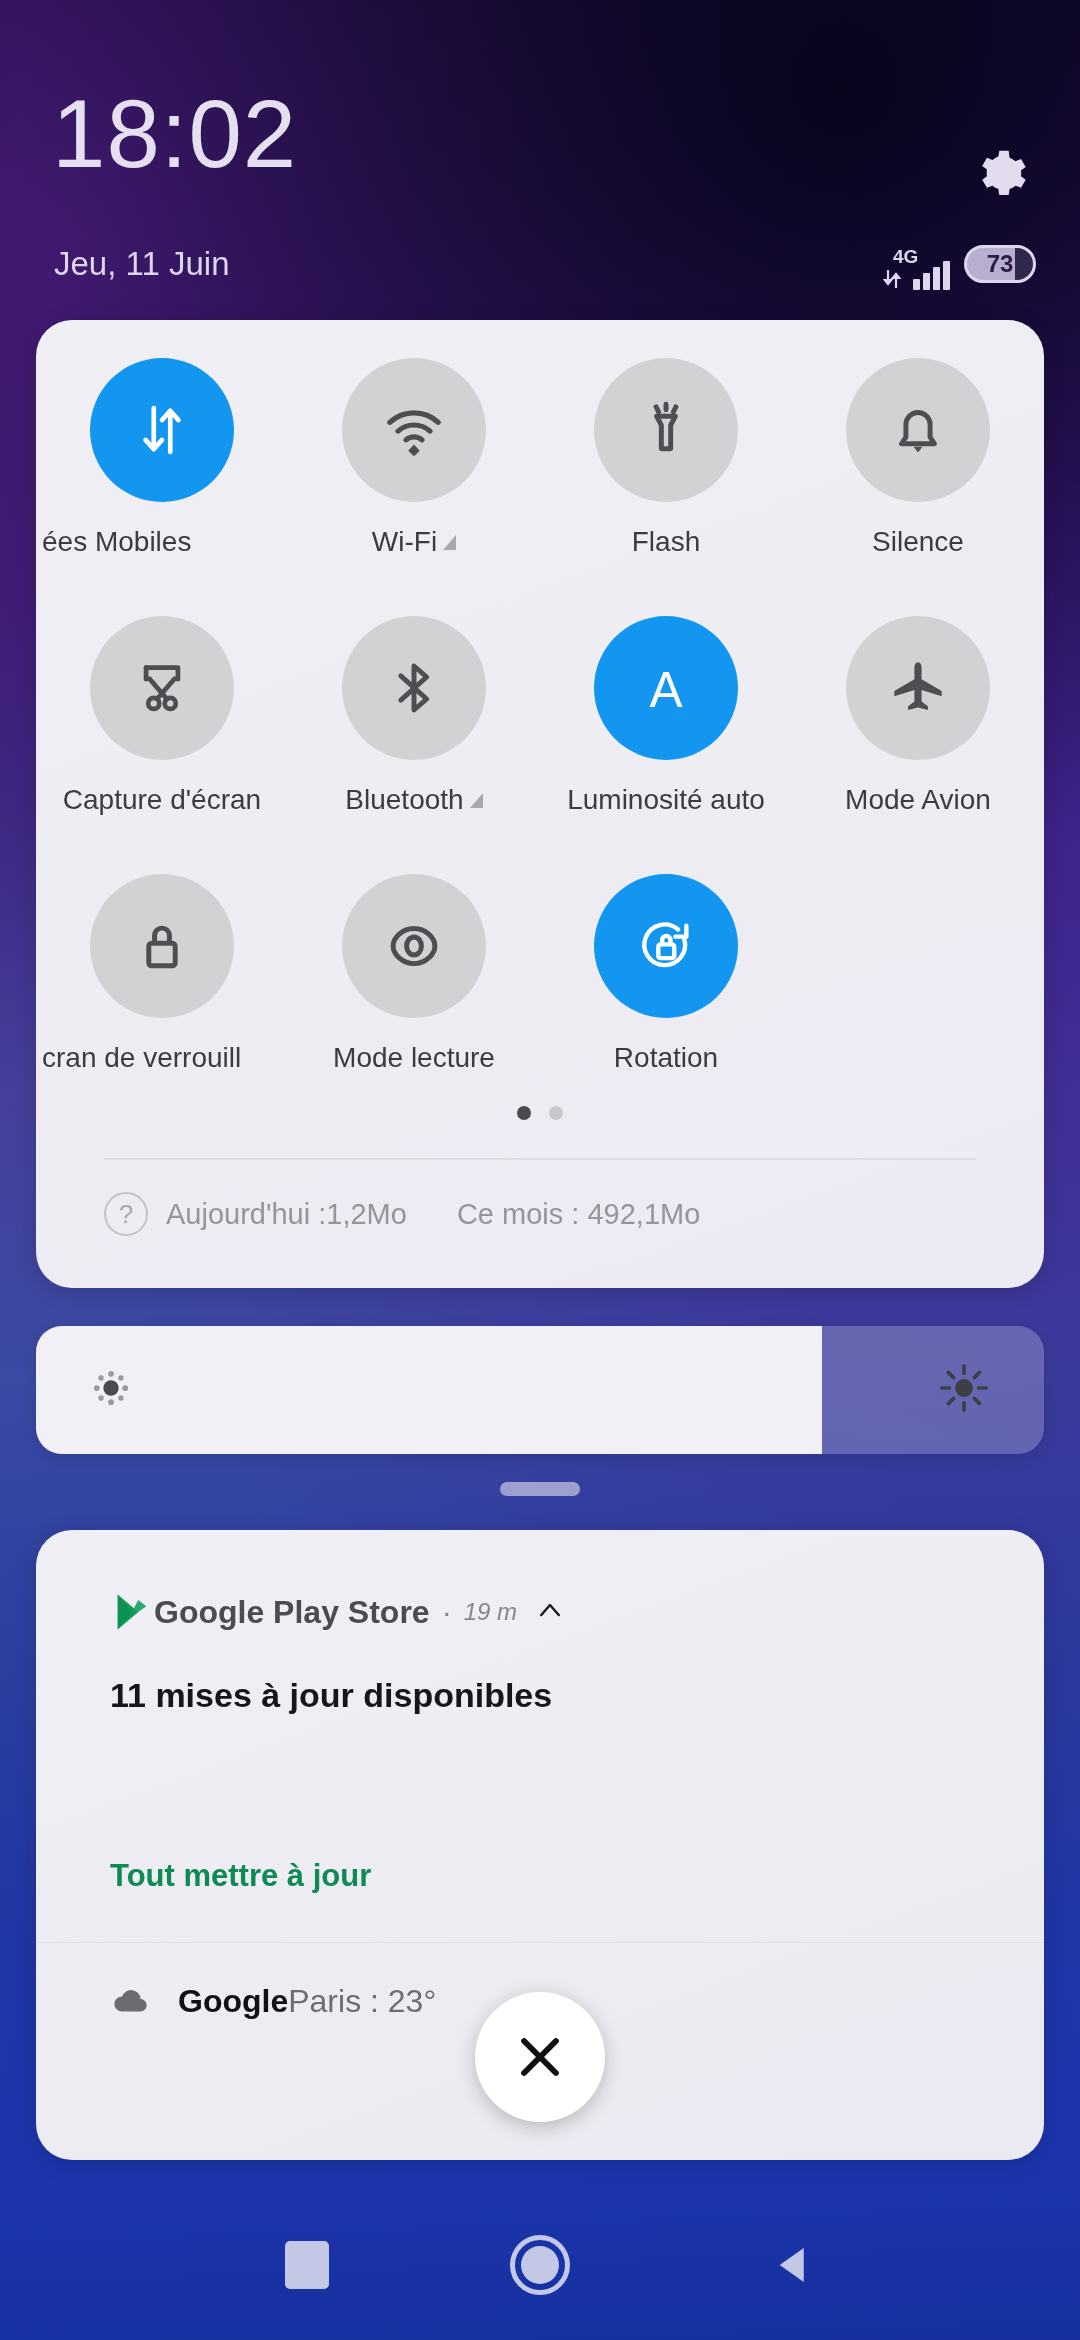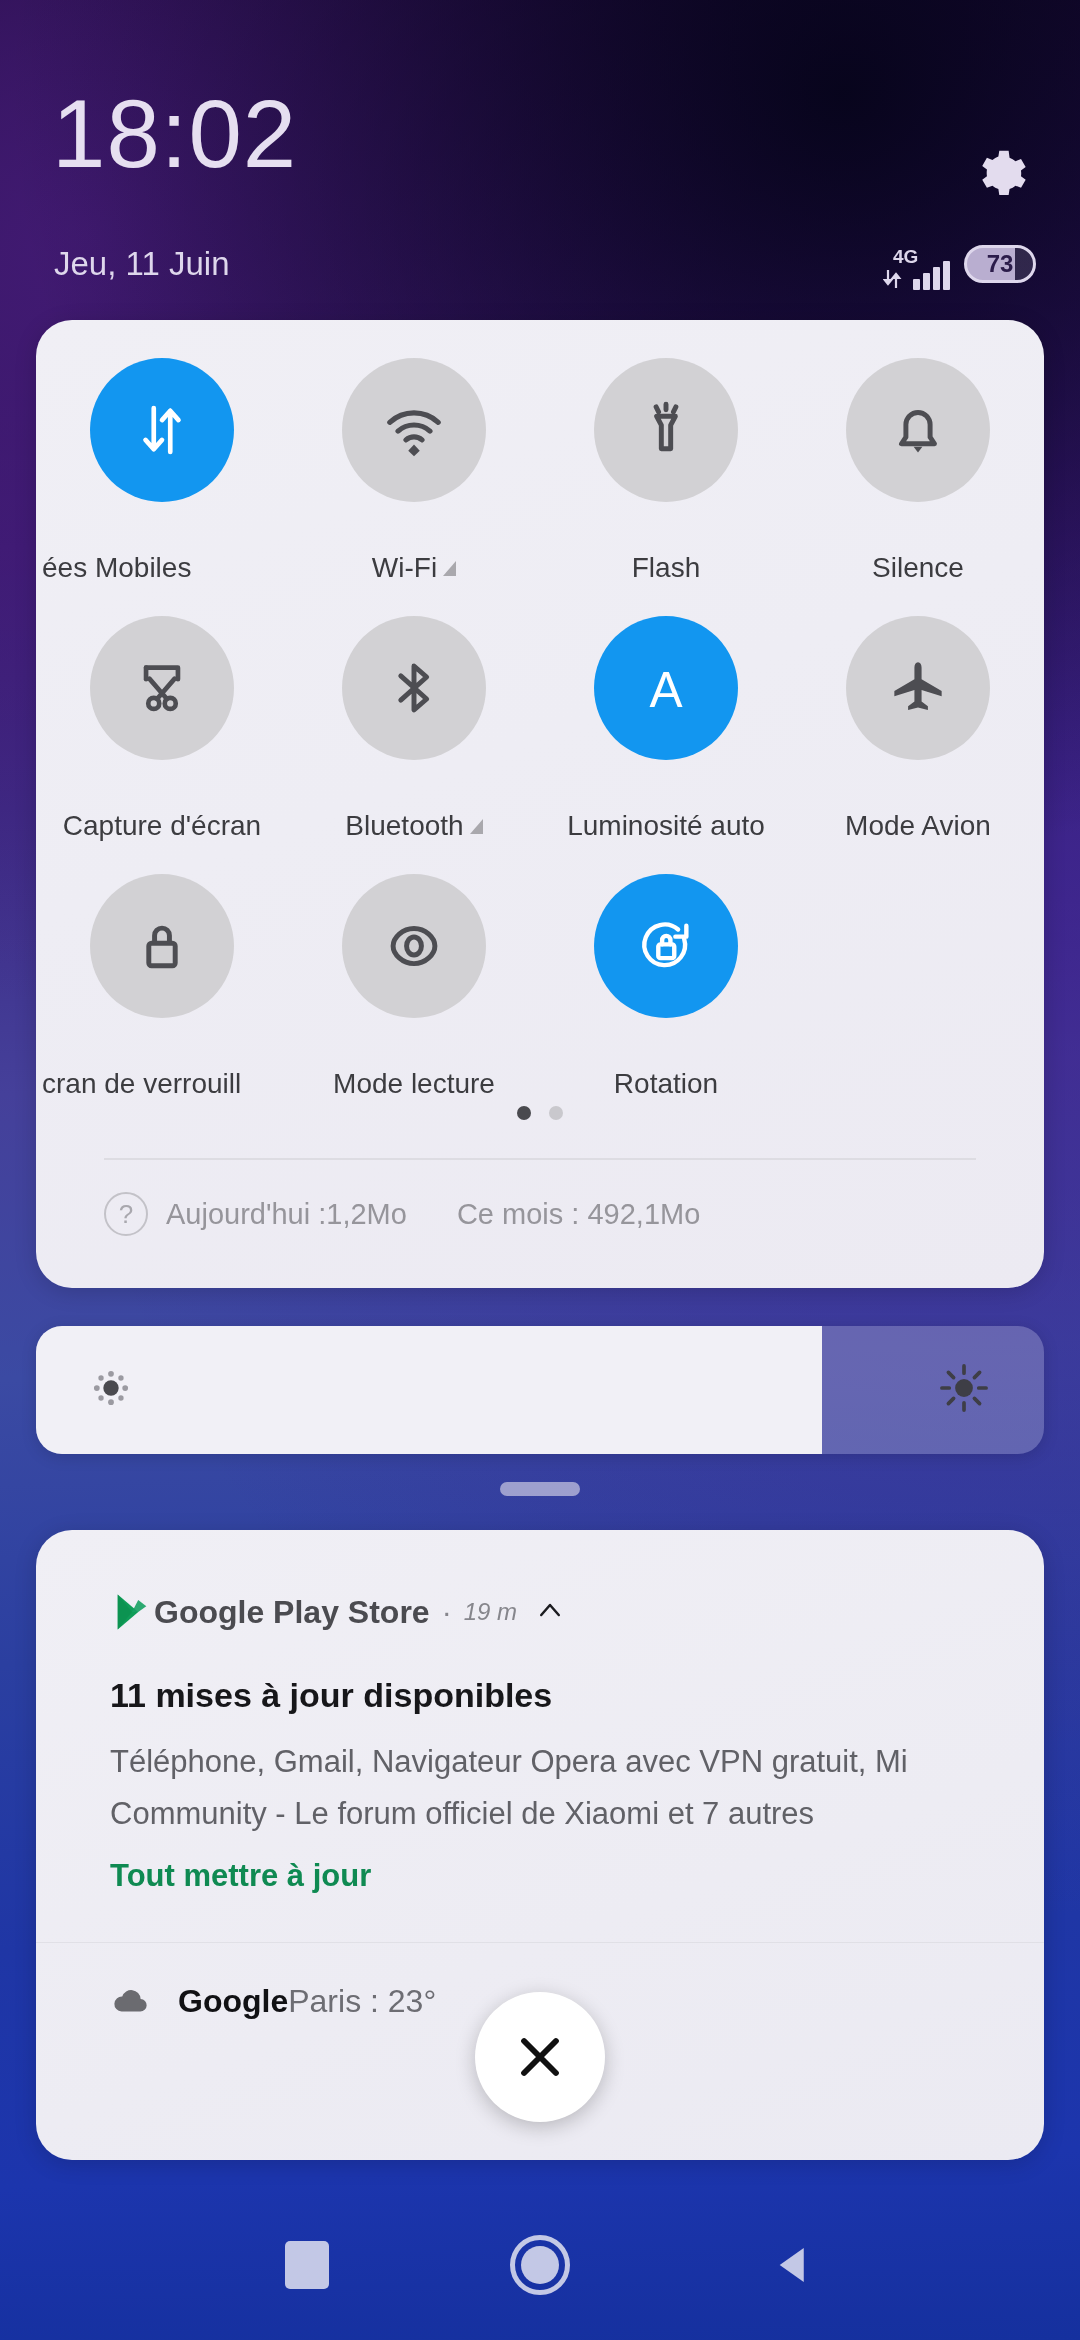--- a/index.html
+++ b/index.html
@@ -49,21 +49,21 @@
   }
   .batt span { font-size:24px; font-weight:700; color:#2b1c4a; }
   
   .qs {
     position:absolute; left:36px; top:320px; width:1008px; height:968px;
     background:linear-gradient(160deg,#f0eff5 0%,#eeedf4 45%,#eceaf2 100%);
     border-radius:36px; box-shadow:0 4px 22px rgba(0,0,0,0.16);
     overflow:hidden;
   }
   .qs-grid { position:absolute; left:0; top:38px; width:1008px; display:flex; flex-wrap:wrap; }
-  .tile { width:252px; height:258px; display:flex; flex-direction:column; align-items:center;gap:26px; }
+  .tile { width:252px; height:258px; display:flex; flex-direction:column; align-items:center; }
   .tile .circ {
     width:144px; height:144px; border-radius:50%;
     display:flex; align-items:center; justify-content:center;
     background:#d2d1d4;
   }
   .tile.on .circ { background:#1296f0; }
   .tile .lbl {
     margin-top:24px; font-size:28px; color:#3c3c40;
     white-space:nowrap; display:flex; align-items:center; gap:6px;
   }
@@ -354,21 +354,20 @@
     <span class="sep">·</span>
     <span class="time">19 m</span>
     <span class="chev">
       <svg viewBox="0 0 24 24" width="30" height="30">
         <path d="M5 16l7-8 7 8" stroke="#1c1c20" stroke-width="2" fill="none" stroke-linecap="round" stroke-linejoin="round"></path>
       </svg>
     </span>
   </div>
 
   <div class="n-title2">11 mises à jour disponibles</div>
-  <div class="n-body">Téléphone, Gmail, Navigateur Opera avec VPN gratuit, Mi Community - Le forum officiel de Xiaomi et 7 autres</div>
   <div class="n-act">Tout mettre à jour</div>
   <div class="n-sep"></div>
 
   <div class="n2">
     <svg viewBox="0 0 24 24" width="42" height="42">
       <path fill="#6b6b70" d="M6.6 18h10.6a3.6 3.6 0 00.3-7.2A5.4 5.4 0 007 9.4 3.9 3.9 0 006.6 18z"></path>
     </svg>
     <span class="app">Google</span>
     <span class="txt">Paris : 23°</span>
   </div>

